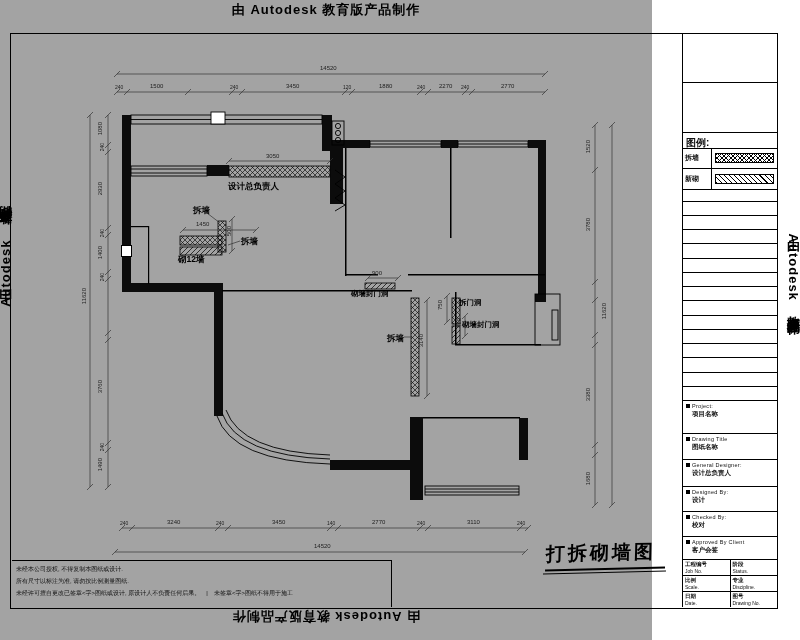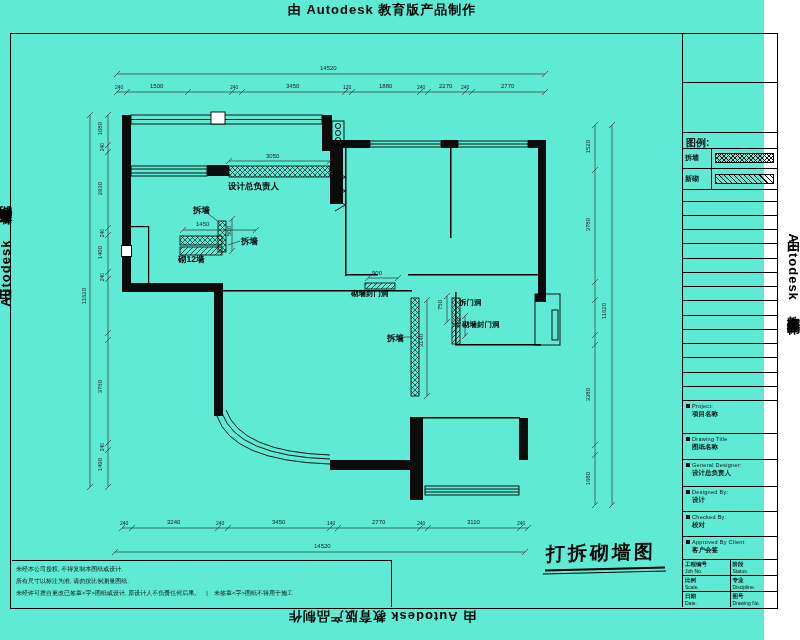--- a/index.html
+++ b/index.html
@@ -1,17 +1,17 @@
 <!DOCTYPE html>
 <html><head>
 <meta charset="utf-8">
 <style>
   html,body{margin:0;padding:0;background:#fff;width:800px;height:640px;overflow:hidden;
     font-family:"Liberation Sans","DejaVu Sans",sans-serif;color:#111;}
-  #sheet{position:relative;width:764px;height:640px;background:#5eead4;}
+  #sheet{position:relative;width:652px;height:640px;background:#a3a3a3;}
   .abs{position:absolute;white-space:nowrap;}
   
   .wm{font-size:13px;font-weight:bold;letter-spacing:1px;color:#000;}
   .wm-top{top:1px;left:0;width:100%;text-align:center;}
   .wm-bottom{top:607px;left:0;width:100%;text-align:center;transform:rotate(180deg);}
   .wm-left{left:-3px;top:228px;writing-mode:vertical-rl;transform:rotate(180deg);}
   .wm-right{left:784px;top:228px;writing-mode:vertical-rl;}
   
   .border{left:10px;top:33px;width:766px;height:574px;border:1.5px solid #000;}
   

